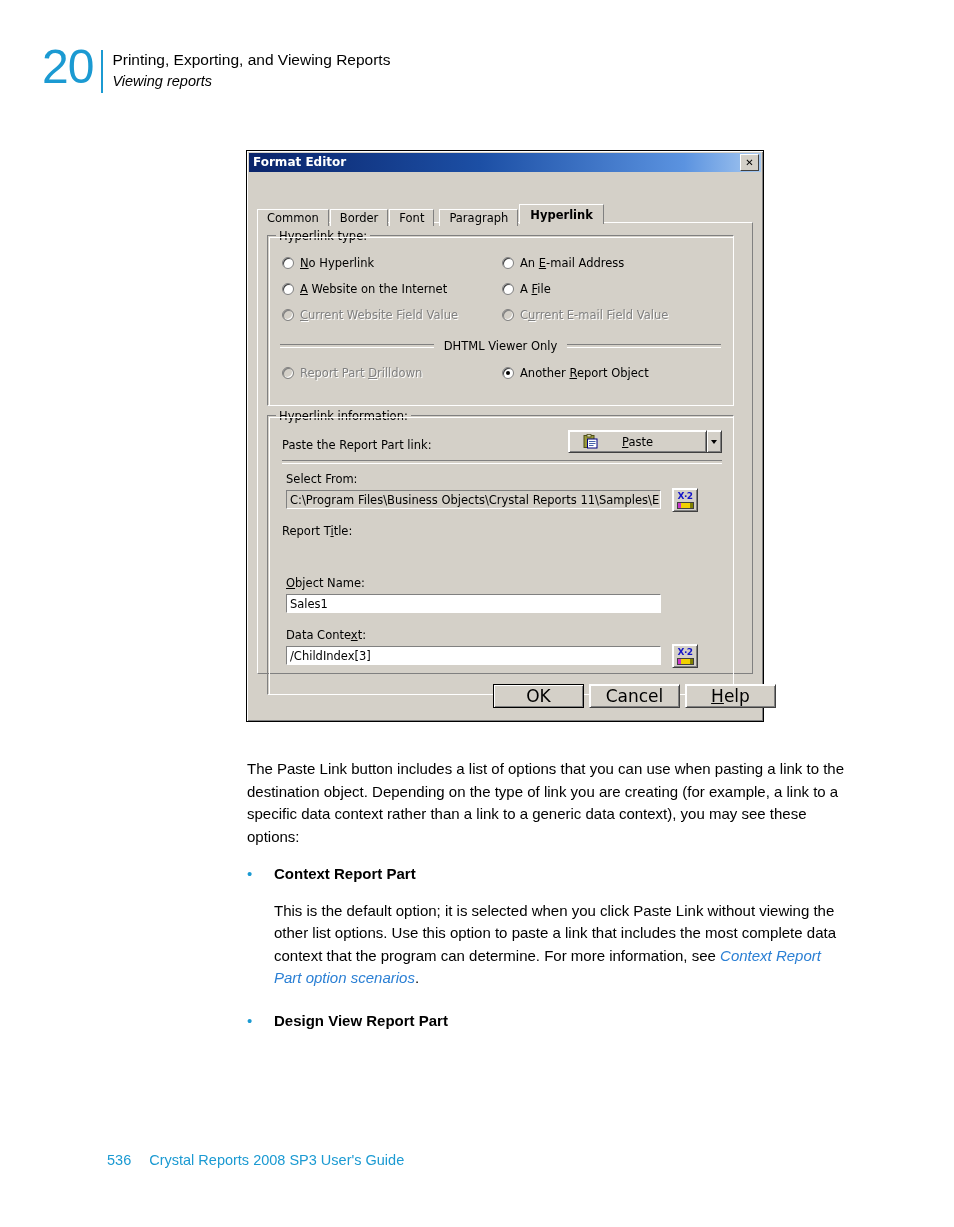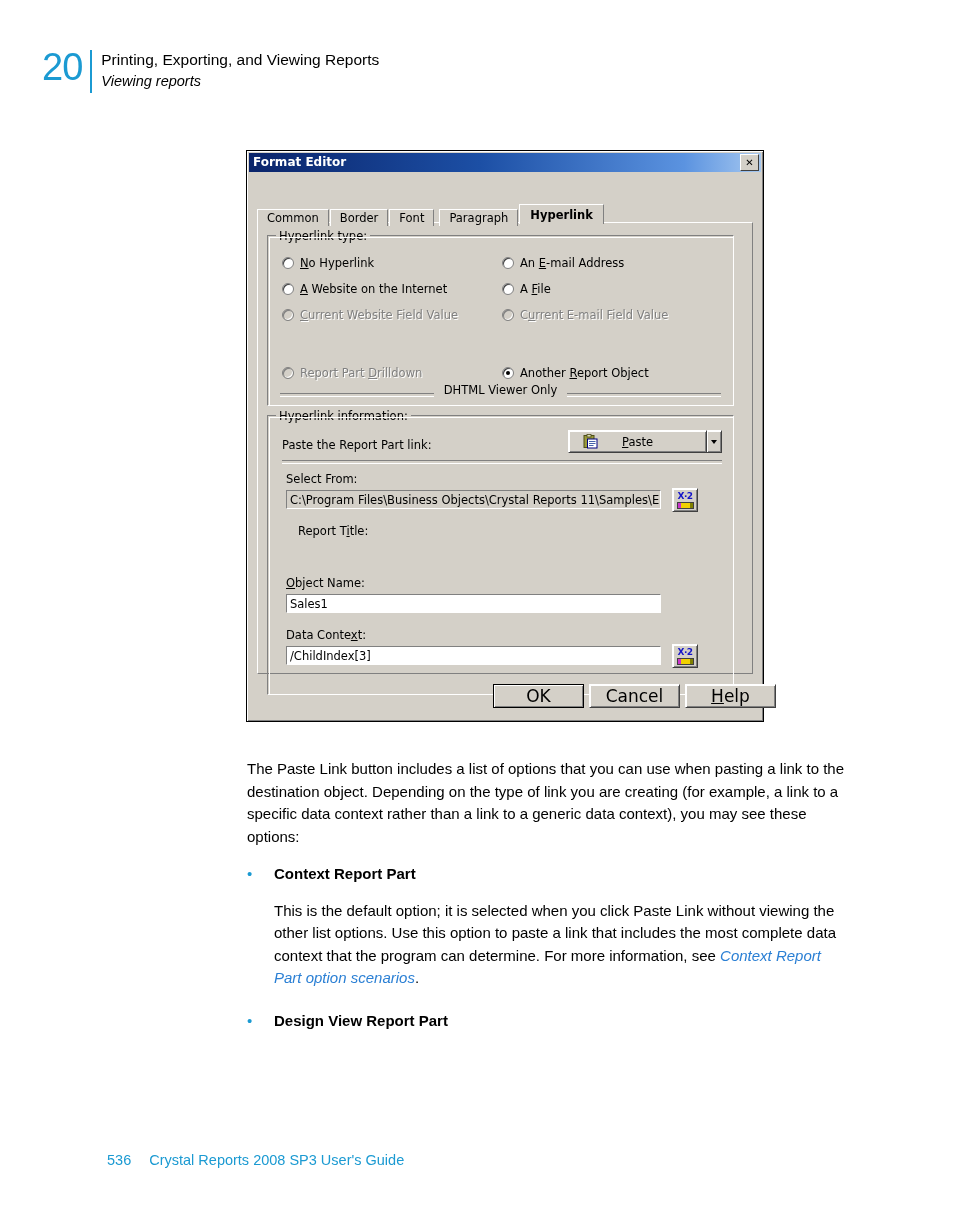--- a/index.html
+++ b/index.html
@@ -19,21 +19,21 @@
 
   
   .page-header {
     position: absolute;
     left: 42px;
     top: 48px;
     display: flex;
     align-items: flex-start;
   }
   .chapter-number {
-    font-size: 38px;
+    font-size: 48px;
     line-height: 38px;
     color: #1b9ad2;
     font-weight: 400;
     letter-spacing: -1px;
     padding-right: 8px;
   }
   .header-rule {
     width: 2px;
     align-self: stretch;
     background: #1b9ad2;
@@ -226,23 +226,22 @@
     border-radius: 50%;
     background: #000000;
   }
   .radio-row.disabled .radio-label { text-shadow: 1px 1px 0 #ffffff; }
   u.acc { text-decoration: underline; }
 
   
   .dhtml-sep {
     position: absolute;
     display: flex;
-    align-items: flex-end;
+    align-items: center;
     width: 100%;
-    margin-top: 44px;
   }
   .dhtml-sep .line {
     flex: 1;
     height: 2px;
     border-top: 1px solid #808080;
     border-bottom: 1px solid #ffffff;
   }
   .dhtml-sep .cap {
     font-size: 11.5px;
     color: #000000;
@@ -556,21 +555,21 @@
 
         <div class="hsep" style="left:14px; top:44px; width:440px;"></div>
 
         <span class="lbl" style="left:18px; top:56px;">Select From:</span>
         <div class="tfield readonly" style="left:18px; top:74px; width:375px;">C:\Program Files\Business Objects\Crystal Reports 11\Samples\En'</div>
         <div class="x2btn" style="left:404px; top:72px;">
           <span class="x2-text">X·2</span>
           <span class="x2-bar"></span>
         </div>
 
-        <span class="lbl" style="left:30px; top:108px;">Report T<u class="acc">i</u>tle:</span>
+        <span class="lbl" style="left:14px; top:108px;">Report T<u class="acc">i</u>tle:</span>
 
         <span class="lbl" style="left:18px; top:160px;"><u class="acc">O</u>bject Name:</span>
         <div class="tfield" style="left:18px; top:178px; width:375px;">Sales1</div>
 
         <span class="lbl" style="left:18px; top:212px;">Data Conte<u class="acc">x</u>t:</span>
         <div class="tfield" style="left:18px; top:230px; width:375px;">/ChildIndex[3]</div>
         <div class="x2btn" style="left:404px; top:228px;">
           <span class="x2-text">X·2</span>
           <span class="x2-bar"></span>
         </div>

